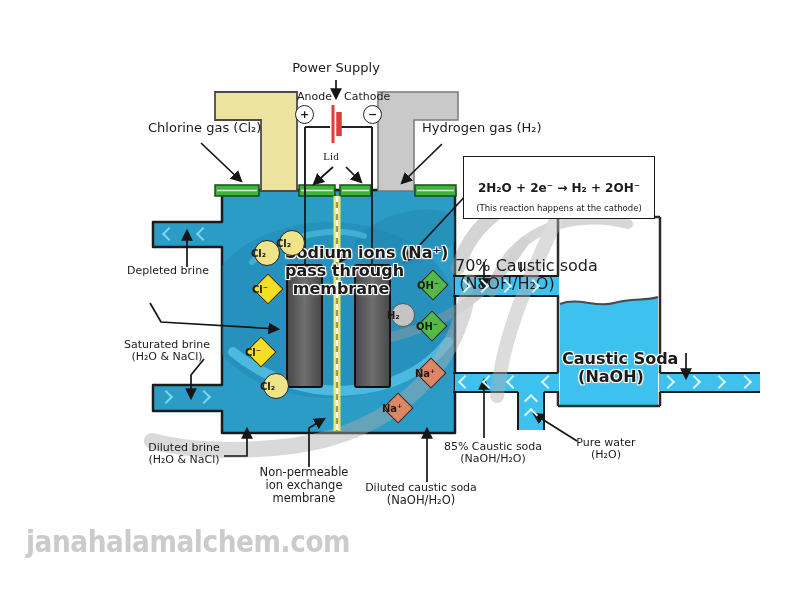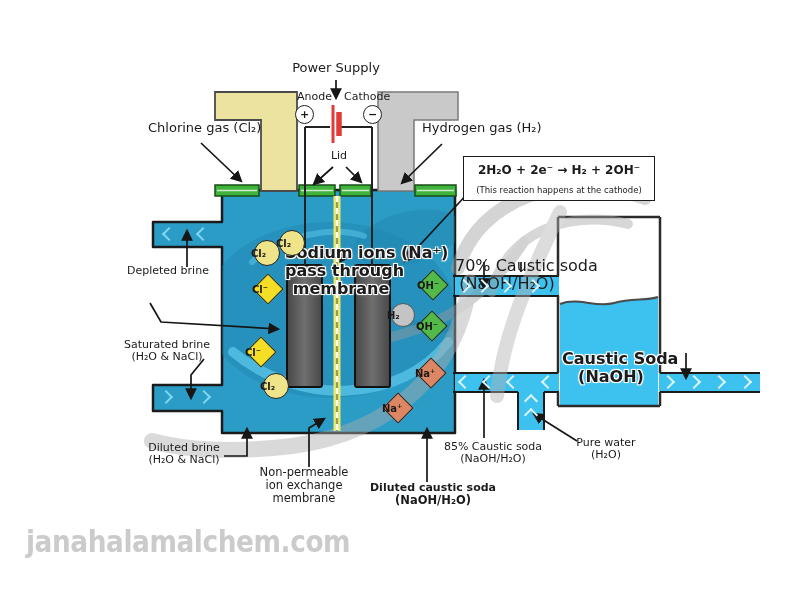--- a/index.html
+++ b/index.html
@@ -10,21 +10,21 @@
   .lbl .ln{display:block;white-space:nowrap;}
   .ctr{text-align:center;}
   .f13{font-size:13px;} .f125{font-size:11px;} .f12{font-size:16px;margin-top:28px;}
   .f115{font-size:11.5px;} .f11{font-size:11px;} .f85{font-size:8.5px;}
   .halo{font-weight:bold;
         text-shadow:-1px -1px 0 #fff,1px -1px 0 #fff,-1px 1px 0 #fff,1px 1px 0 #fff,0 0 3px #fff;}
   .terminal{position:absolute;width:17px;height:17px;border:1.6px solid #222;border-radius:50%;
             background:#fff;display:flex;align-items:center;justify-content:center;
             font-size:11px;font-weight:bold;}
   .rxnbox{position:absolute;left:463px;top:156px;width:190px;background:#fff;
-          border:1.5px solid #1b1b1b;padding:2px 0 3px 0;text-align:center;}
+          border:1.5px solid #1b1b1b;padding:20px 0 3px 0;text-align:center;}
   .rxnbox .eq{font-size:12px;font-weight:bold;white-space:nowrap;}
   .rxnbox .note{font-size:8.5px;white-space:nowrap;}
   .eqtxt{font-weight:bold;}
   .ion{position:absolute;width:32px;height:32px;display:flex;align-items:center;}
   .ion .bg{position:absolute;border:1.6px solid #222;}
   .ion.cy .bg{inset:3px;border-radius:50%;background:#EFE48A;}
   .ion.cg .bg{inset:4px;border-radius:50%;background:#C4C4C4;border-color:#555;}
   .ion.dy .bg{inset:5px;transform:rotate(45deg);background:#F5DE26;}
   .ion.dg .bg{inset:5px;transform:rotate(45deg);background:#53B948;}
   .ion.do .bg{inset:5px;transform:rotate(45deg);background:#DD8663;}
@@ -148,21 +148,21 @@
     </div>
   <div class="lbl f125" style="left:344px;top:91px;width:56px;">
       <span class="ln">Cathode</span>
     </div>
   <div class="terminal" style="left:295px;top:105px;">
       <span>+</span>
     </div>
   <div class="terminal" style="left:363px;top:105px;">
       <span>−</span>
     </div>
-  <div class="lbl ctr f125" style="left:320px;top:150px;width:38px;">
+  <div class="lbl ctr f125" style="left:312px;top:150px;width:38px;font-family:Liberation Serif, serif;">
       <span class="ln">Lid</span>
     </div>
 
   <div class="lbl f13" style="left:148px;top:121px;">
       <span class="ln">Chlorine gas (Cl₂)</span>
     </div>
   <div class="lbl f13" style="left:422px;top:121px;">
       <span class="ln">Hydrogen gas (H₂)</span>
     </div>
 
@@ -196,21 +196,21 @@
     <span class="ln f125">Diluted brine</span>
       <span class="ln f11">(H₂O &amp; NaCl)</span>
   </div>
 
   <div class="lbl ctr f115" style="left:248px;top:466px;width:112px;">
     <span class="ln">Non-permeable</span>
       <span class="ln">ion exchange</span>
       <span class="ln">membrane</span>
   </div>
 
-  <div class="lbl ctr" style="left:368px;top:482px;width:130px;font-weight:bold;">
+  <div class="lbl ctr" style="left:356px;top:482px;width:130px;">
     <span class="ln f125">Diluted caustic soda</span>
       <span class="ln f115">(NaOH/H₂O)</span>
   </div>
 
   <div class="lbl ctr f11" style="left:441px;top:441px;width:104px;">
     <span class="ln">85% Caustic soda</span>
       <span class="ln">(NaOH/H₂O)</span>
   </div>
 
   <div class="lbl ctr f12 halo" style="left:562px;top:322px;width:98px;">

